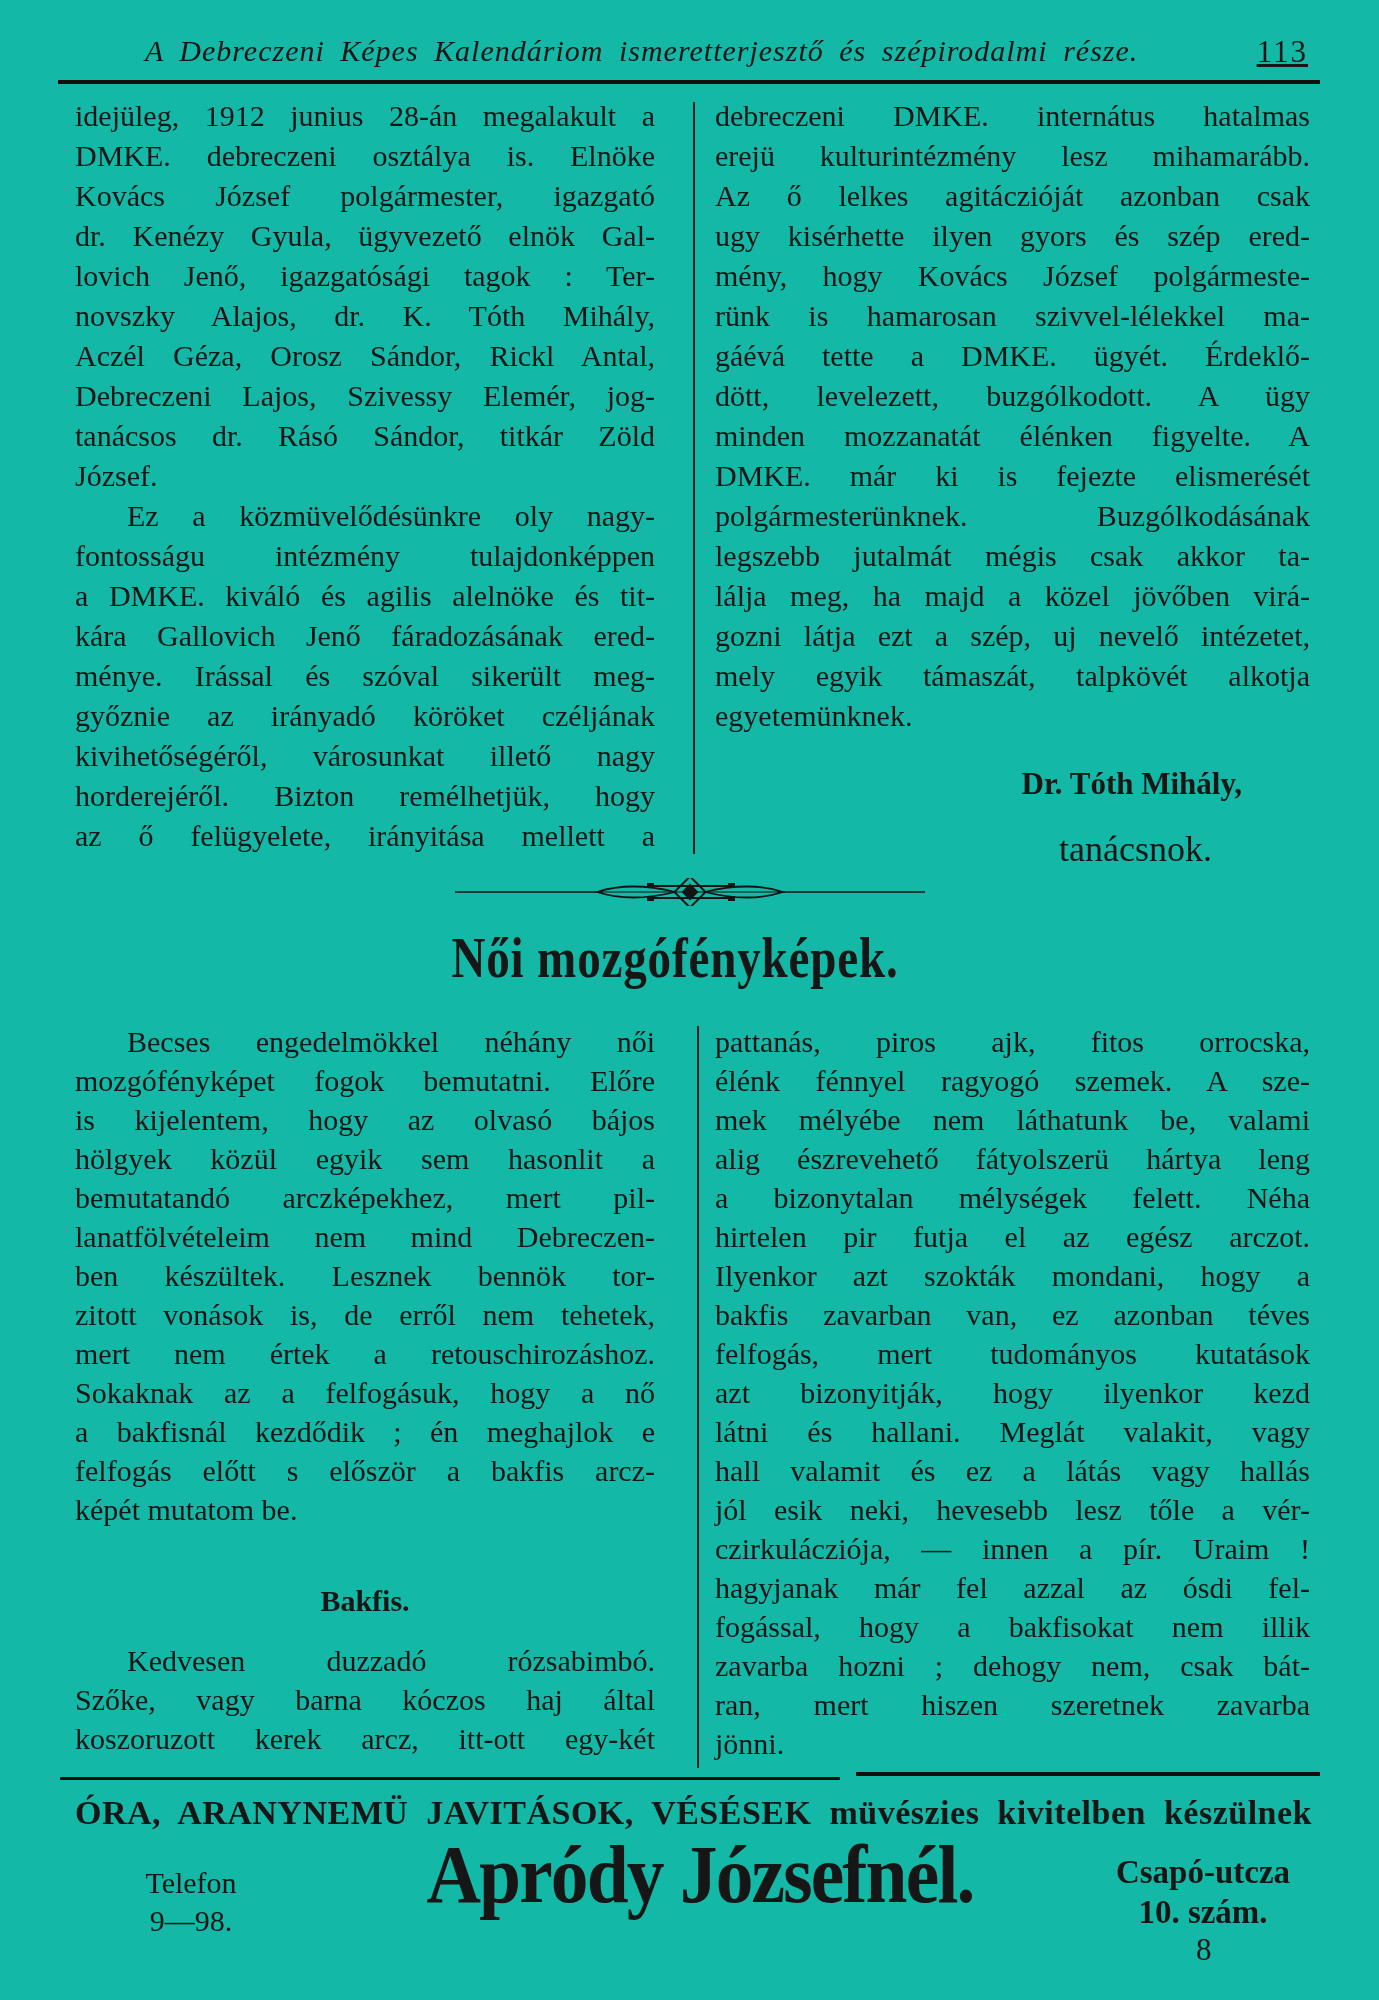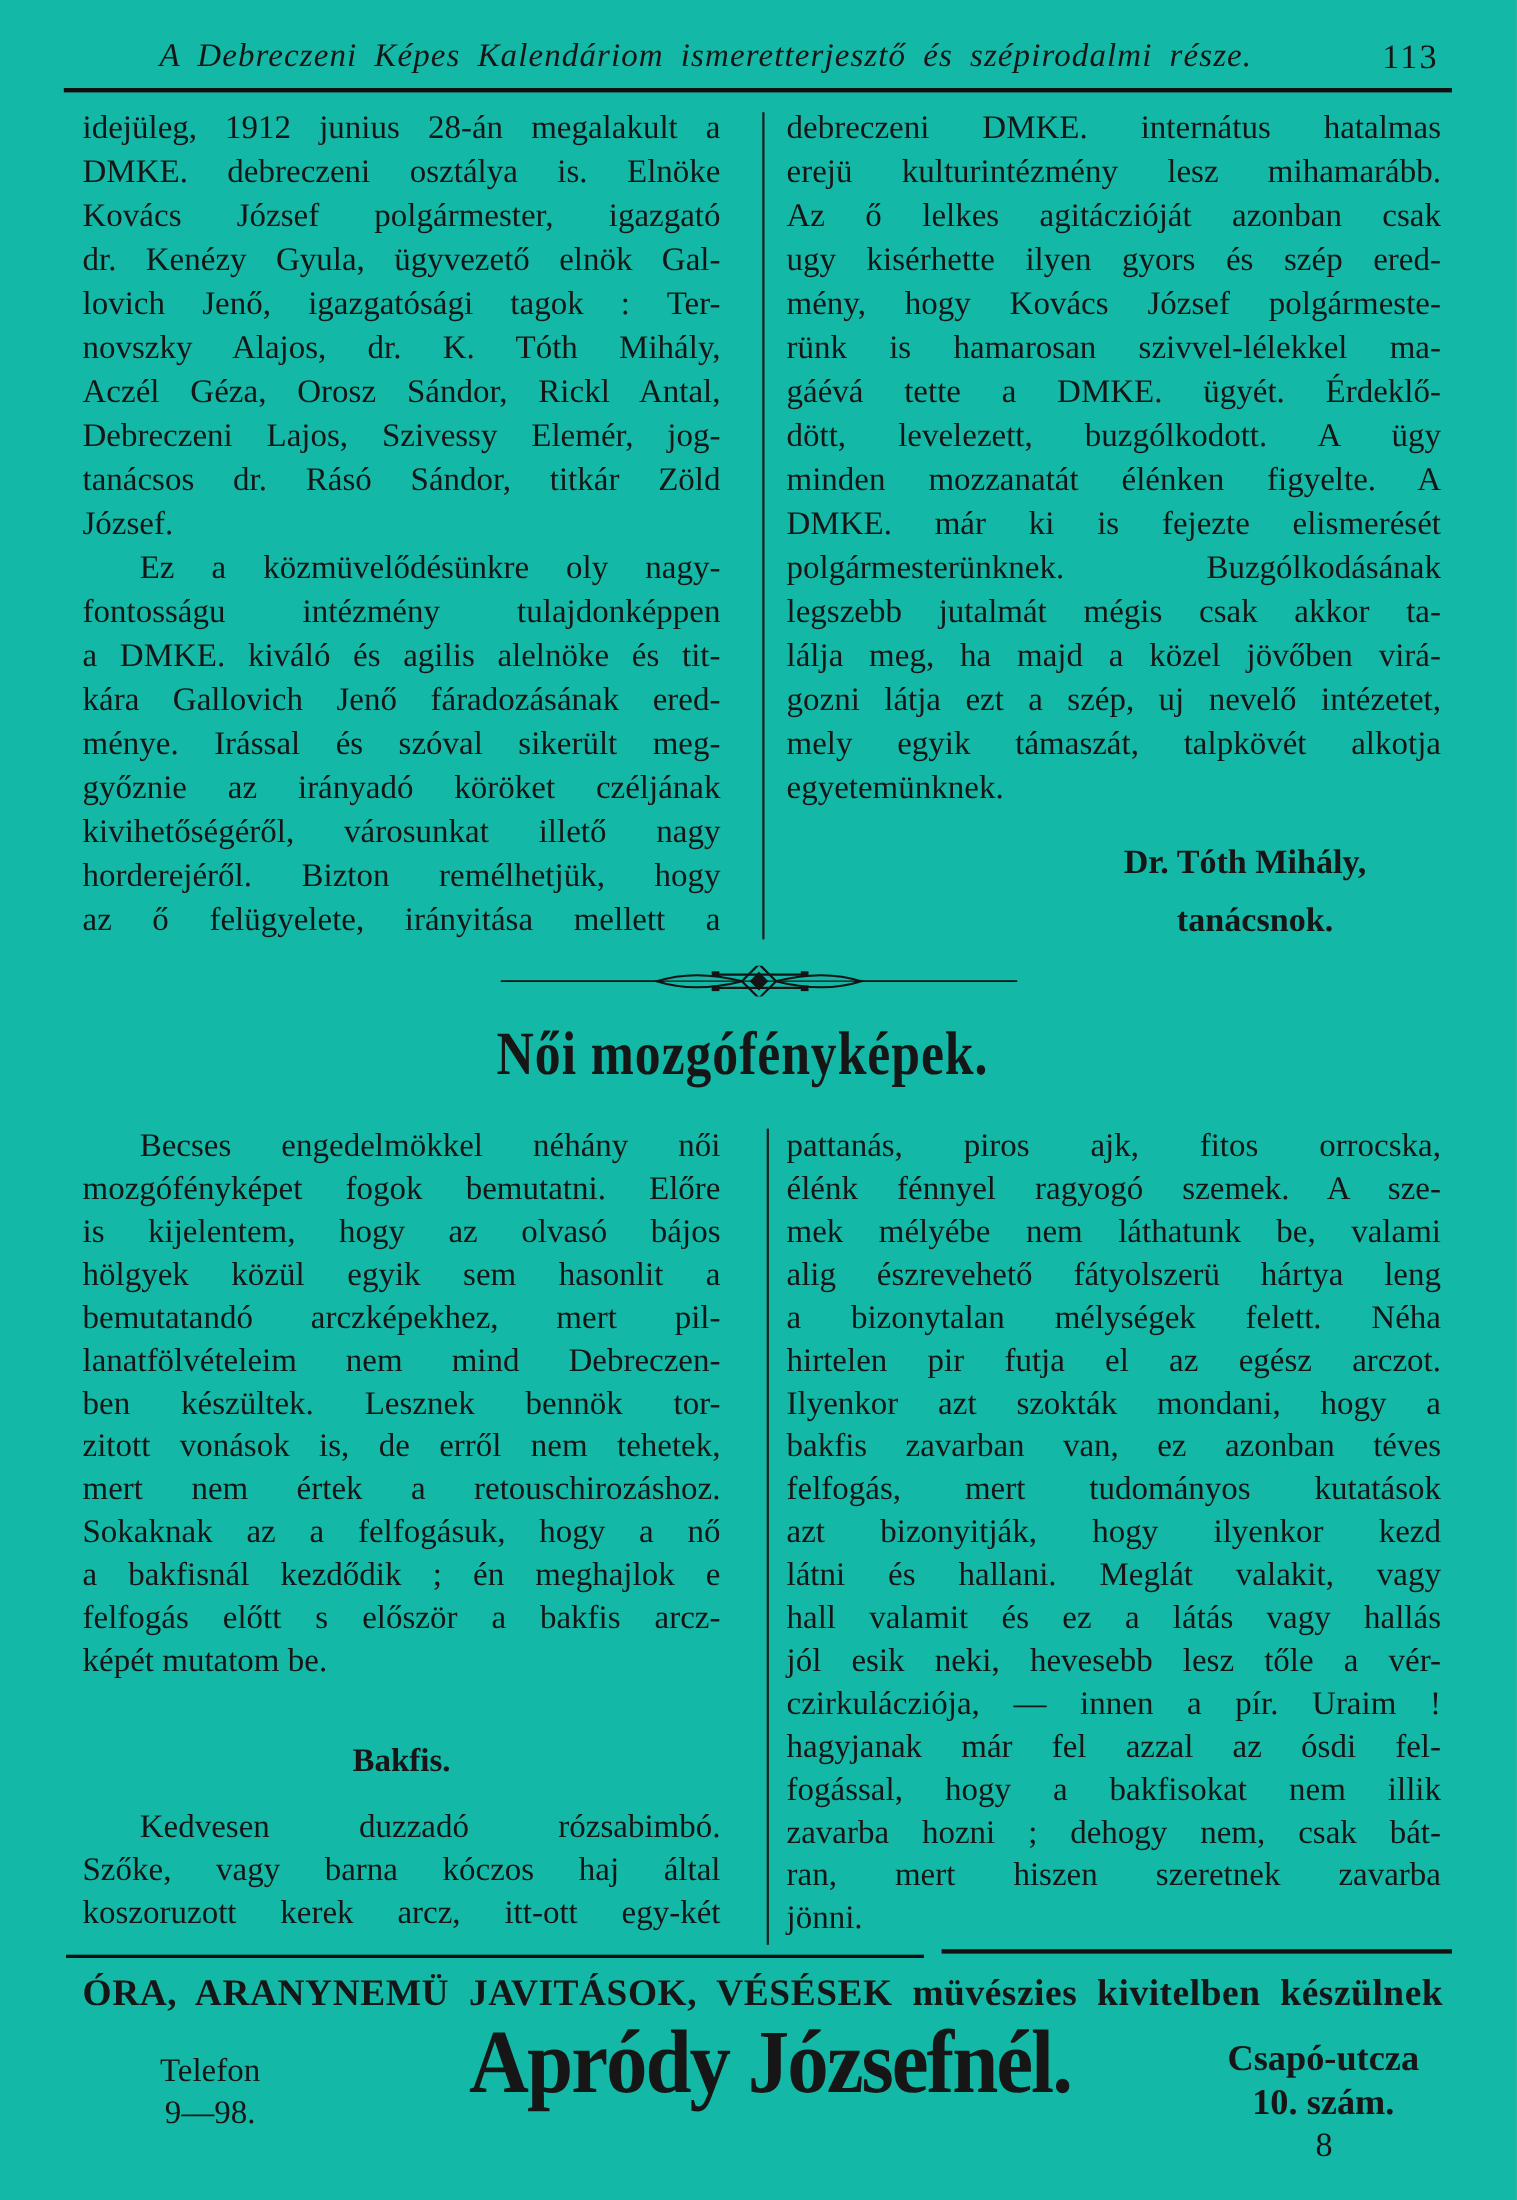--- a/index.html
+++ b/index.html
@@ -10,38 +10,38 @@
     font-family:"Liberation Serif", serif;
     margin:0 auto;
   }
   
   .hdr { position:absolute; top:34px; left:75px; width:1245px; height:44px; }
   .hdr-title {
     position:absolute; left:70px; top:0;
     font-style:italic; font-size:30px; letter-spacing:1px; word-spacing:7px;
     white-space:nowrap;
   }
-  .hdr-page { position:absolute; right:12px; top:0; font-size:31px; letter-spacing:2px; }
+  .hdr-page { position:absolute; right:12px; top:0; font-size:31px; letter-spacing:2px;text-decoration:underline; }
   .rule-top { position:absolute; top:80px; left:58px; width:1262px; height:4px; background:#101010; }
 
   
   .tl { text-align:justify; text-align-last:justify; }
   .tl.end { text-align-last:left; }
   .tl.ind { text-indent:52px; }
 
   
   .sec1 { position:absolute; top:96px; left:75px; width:1235px; }
   .sec1 .col { font-size:30px; line-height:40px; }
   .sec1 .colL { position:absolute; left:0; top:0; width:580px; }
   .sec1 .colR { position:absolute; left:640px; top:0; width:595px; }
   .vdiv { position:absolute; width:2px; background:#1c1c1c; }
   .div1 { left:618px; top:6px; height:752px; }
   .sig { margin-top:28px; text-align:right; padding-right:68px; }
   .sig-name { font-weight:bold; font-size:31px;margin-top:12px; }
-  .sig-title { font-size:31px; margin-top:12px; padding-right:30px;font-weight:bold; }
+  .sig-title { font-size:36px; margin-top:25px; padding-right:30px; }
 
   
   .ornament { position:absolute; top:878px; left:455px; width:470px; height:28px; }
 
   
   .art2-title {
     position:absolute; top:926px; left:0; width:1350px; text-align:center;
     font-size:56px; font-weight:600; letter-spacing:1px;
     transform:scaleX(0.84); transform-origin:50% 50%;
   }

